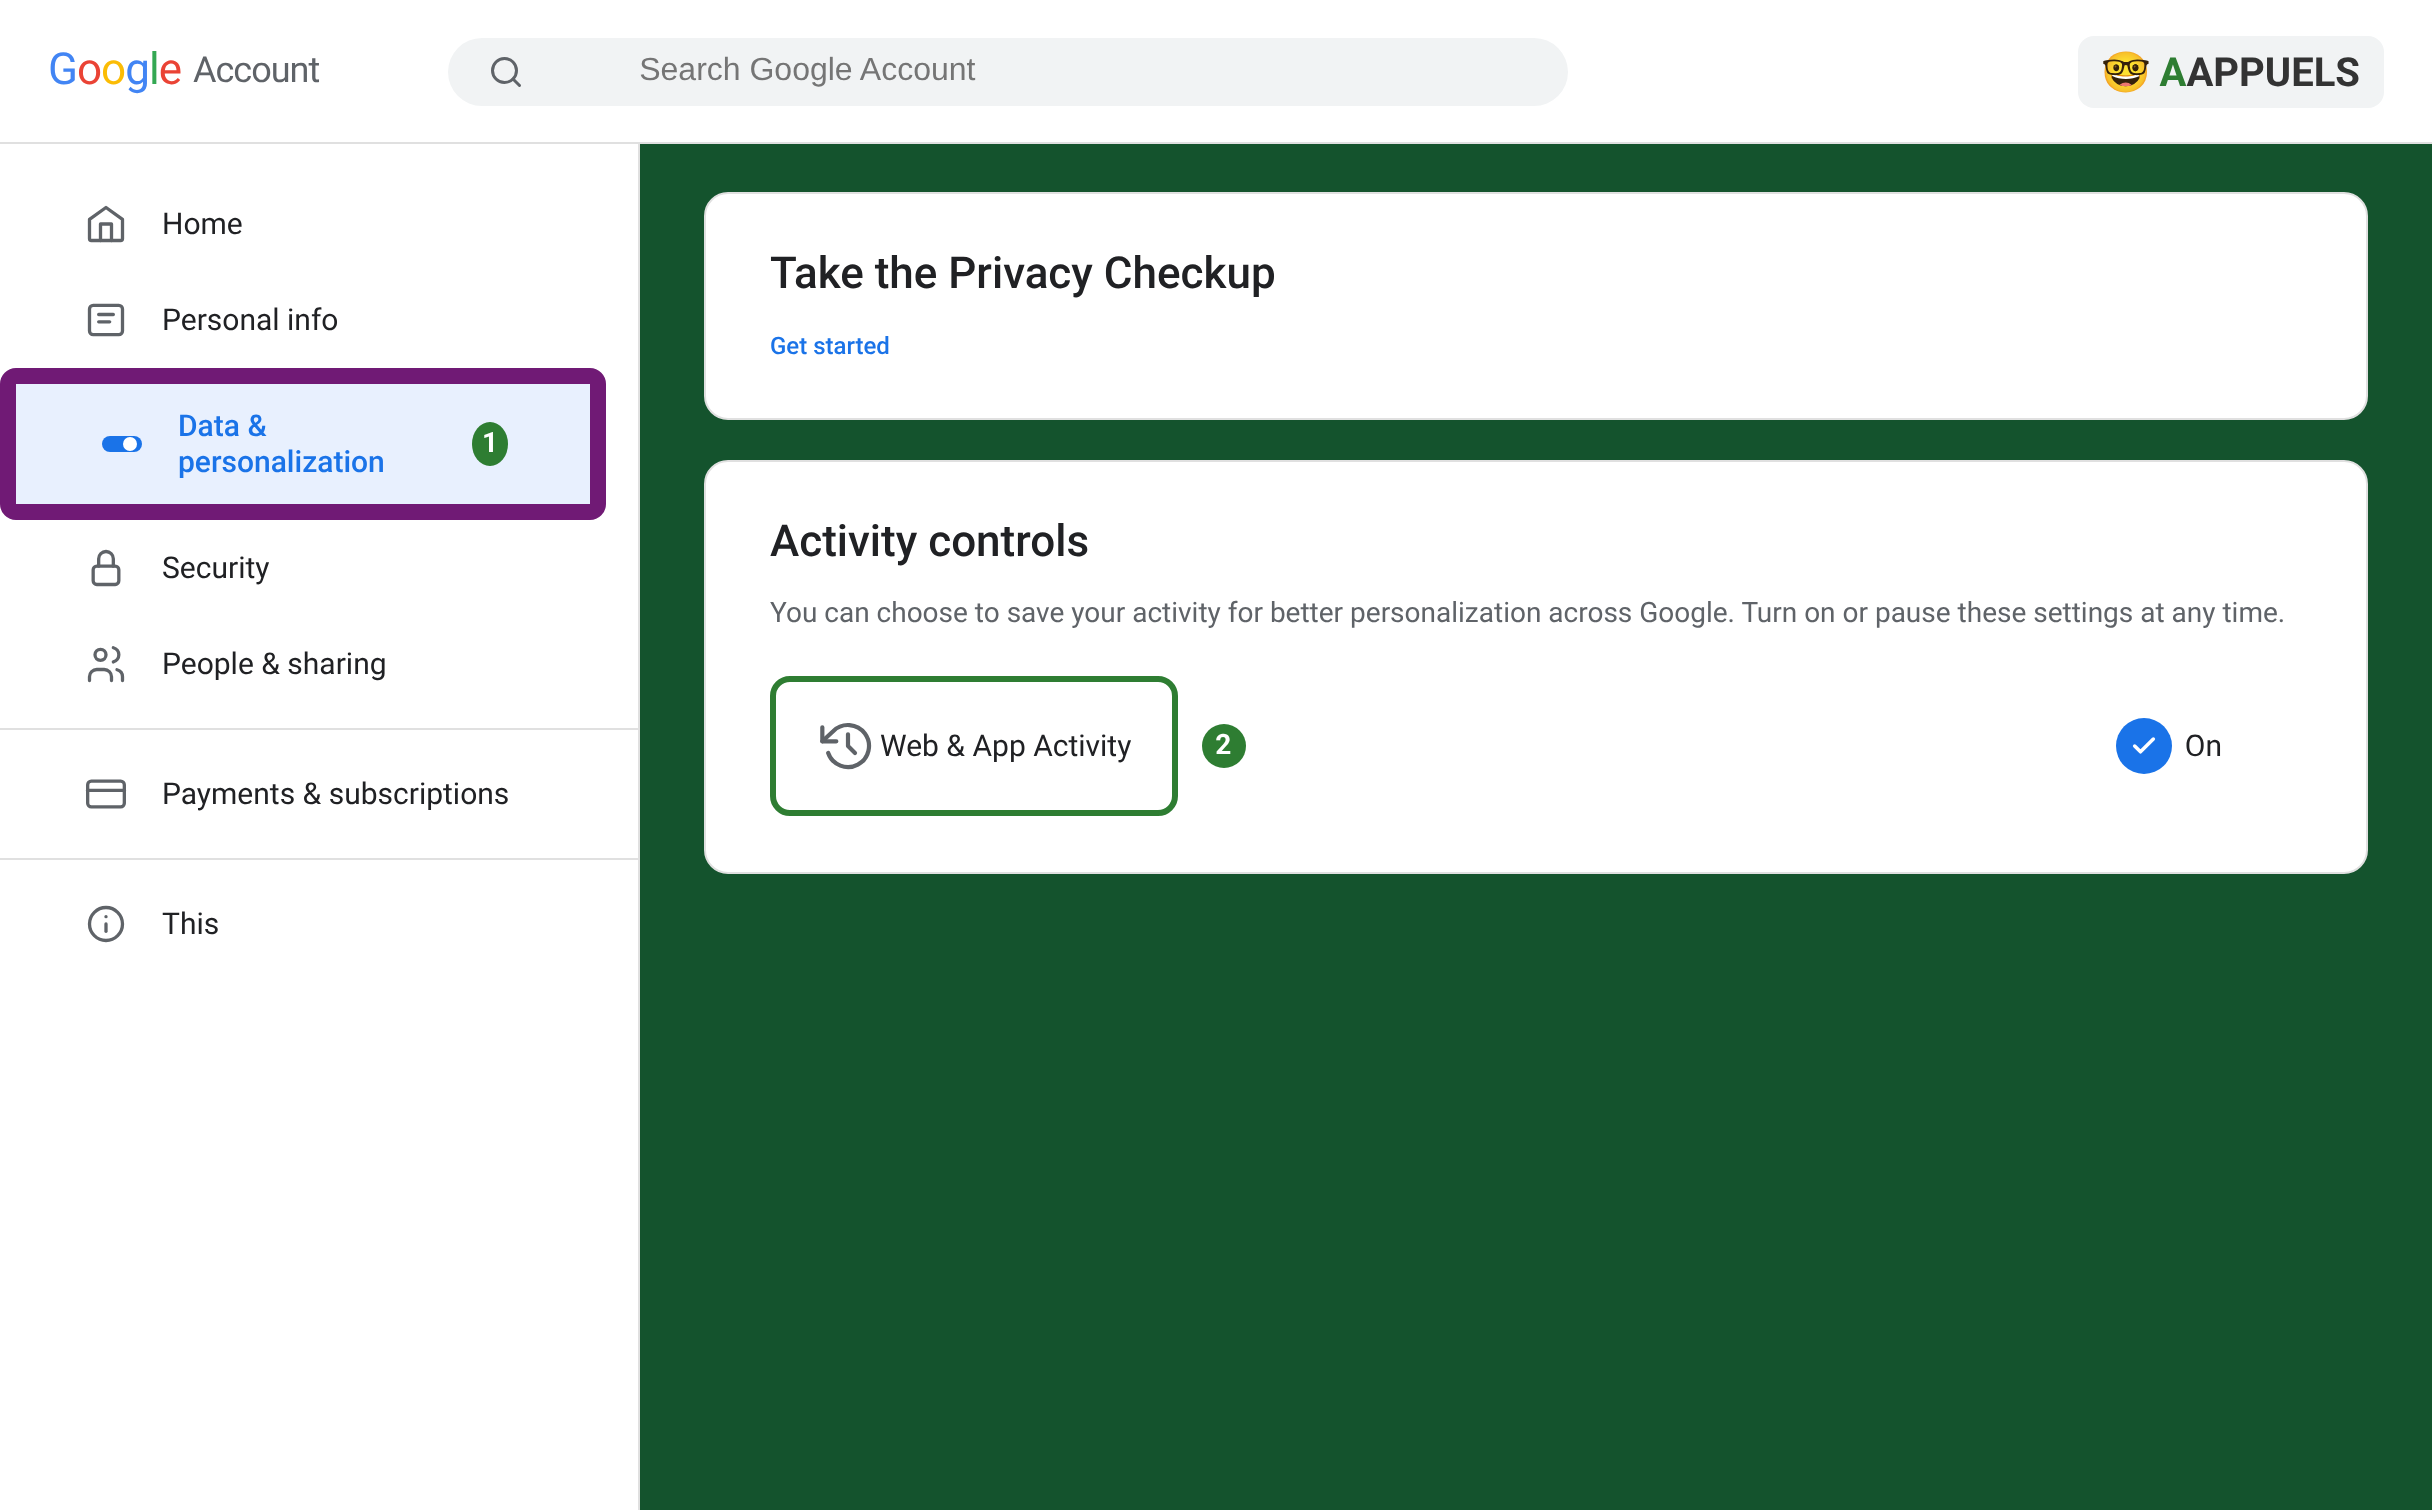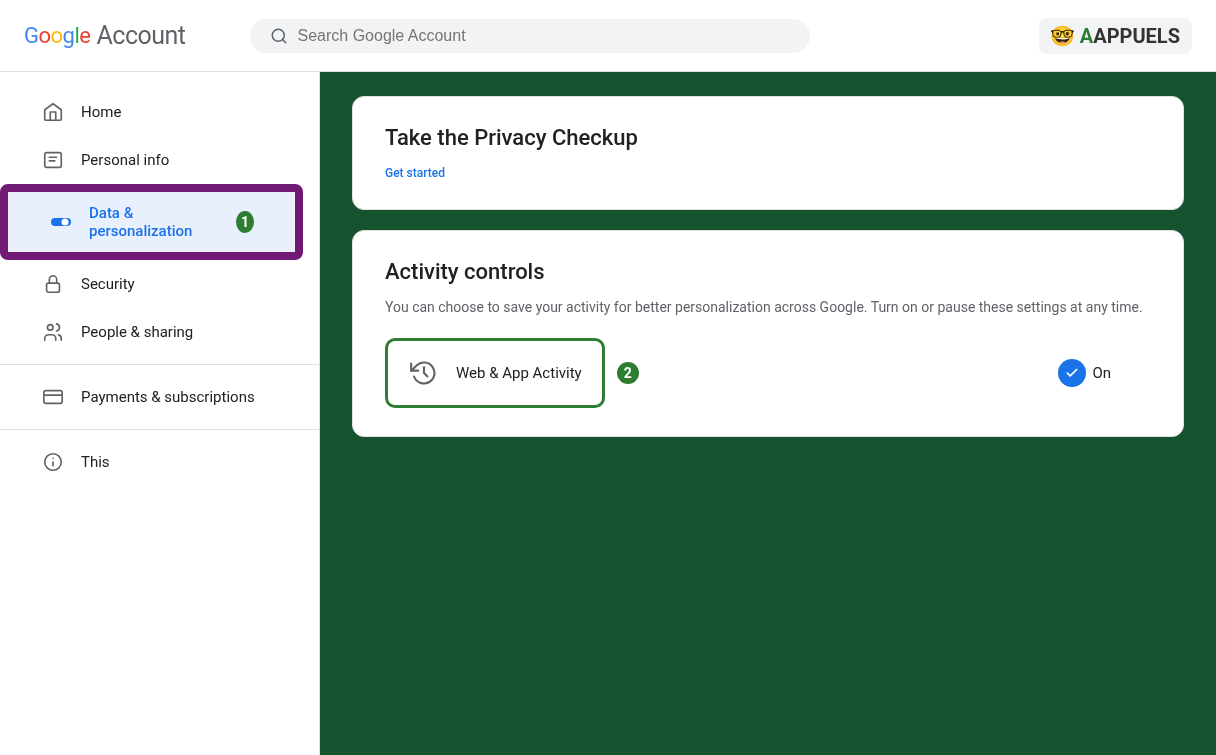--- a/index.html
+++ b/index.html
@@ -30,34 +30,35 @@
       margin-right: 24px;
       white-space: nowrap;
     }
     .google-logo .g { color: #4285F4; }
     .google-logo .o1 { color: #EA4335; }
     .google-logo .o2 { color: #FBBC05; }
     .google-logo .g2 { color: #4285F4; }
     .google-logo .l { color: #34A853; }
     .google-logo .e { color: #EA4335; }
     .logo-account {
-      font-size: 25px;
+      font-size: 18px;
       color: #5f6368;
       font-weight: 400;
       margin-left: 6px;
     }
     .search-bar {
       display: flex;
       align-items: center;
       background: #f1f3f4;
       border-radius: 24px;
       padding: 8px 20px;
       flex: 1;
       max-width: 560px;
       margin-left: 40px;
+      gap: 48px;
     }
     .search-bar input {
       border: none;
       background: transparent;
       outline: none;
       font-size: 16px;
       color: #5f6368;
       width: 100%;
       margin-left: 10px;
     }
@@ -191,21 +192,20 @@
     }
 
     
     .activity-item {
       display: flex;
       align-items: center;
       padding: 16px 20px;
       border: 3px solid #2e7d32;
       border-radius: 10px;
       cursor: pointer;
-      gap: 16px;
       background: #fff;
       max-width: 360px;
       position: relative;
     }
     .activity-item-row {
       display: flex;
       align-items: center;
       margin-top: 20px;
     }
     .activity-icon {

